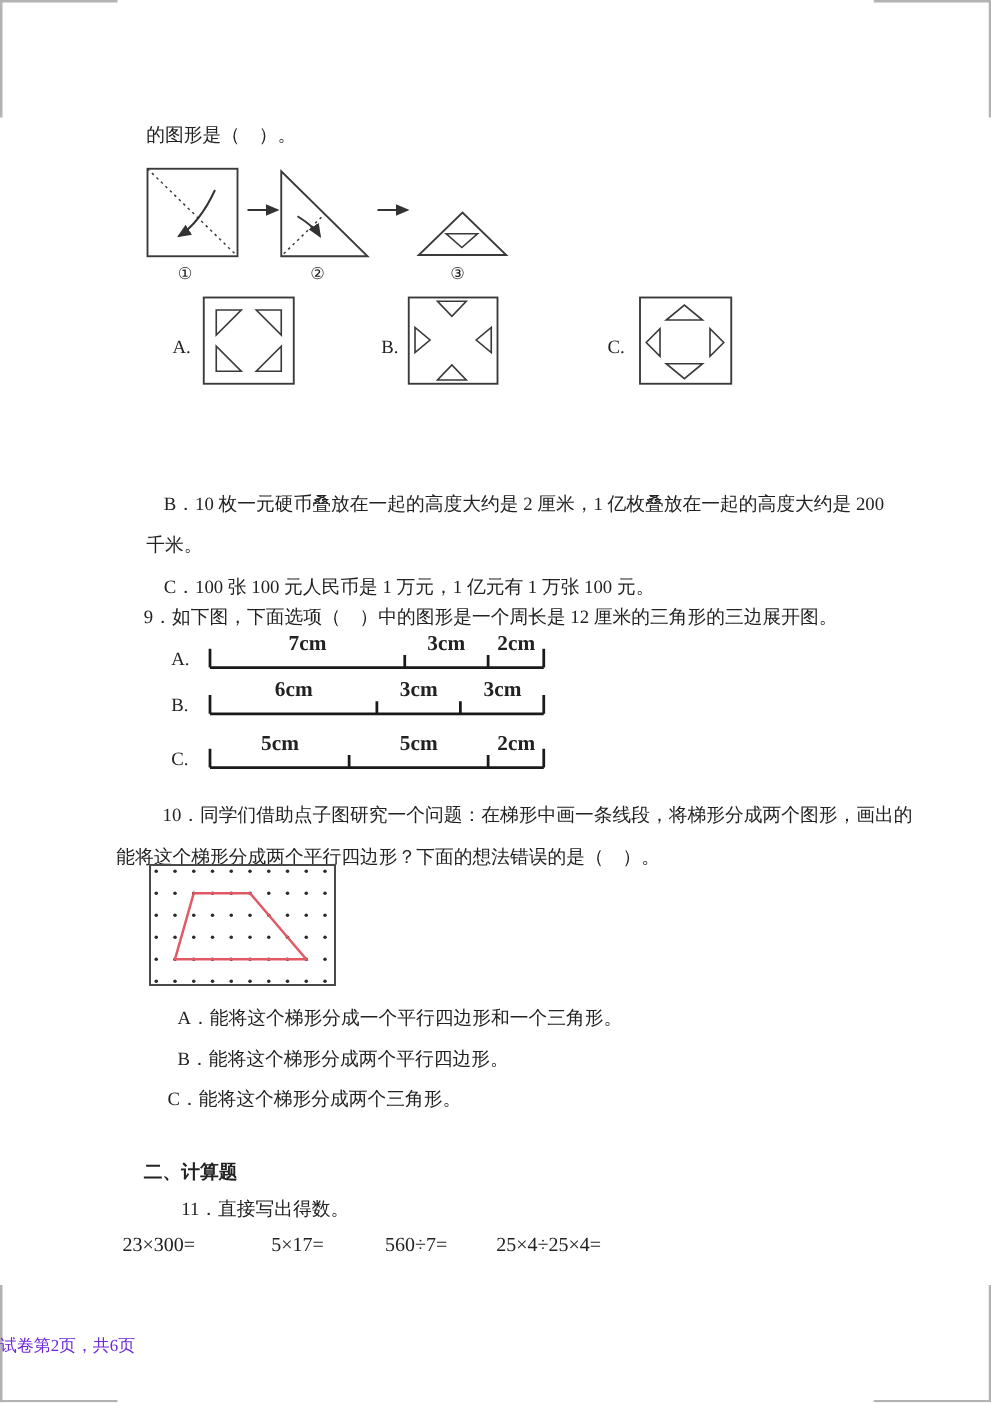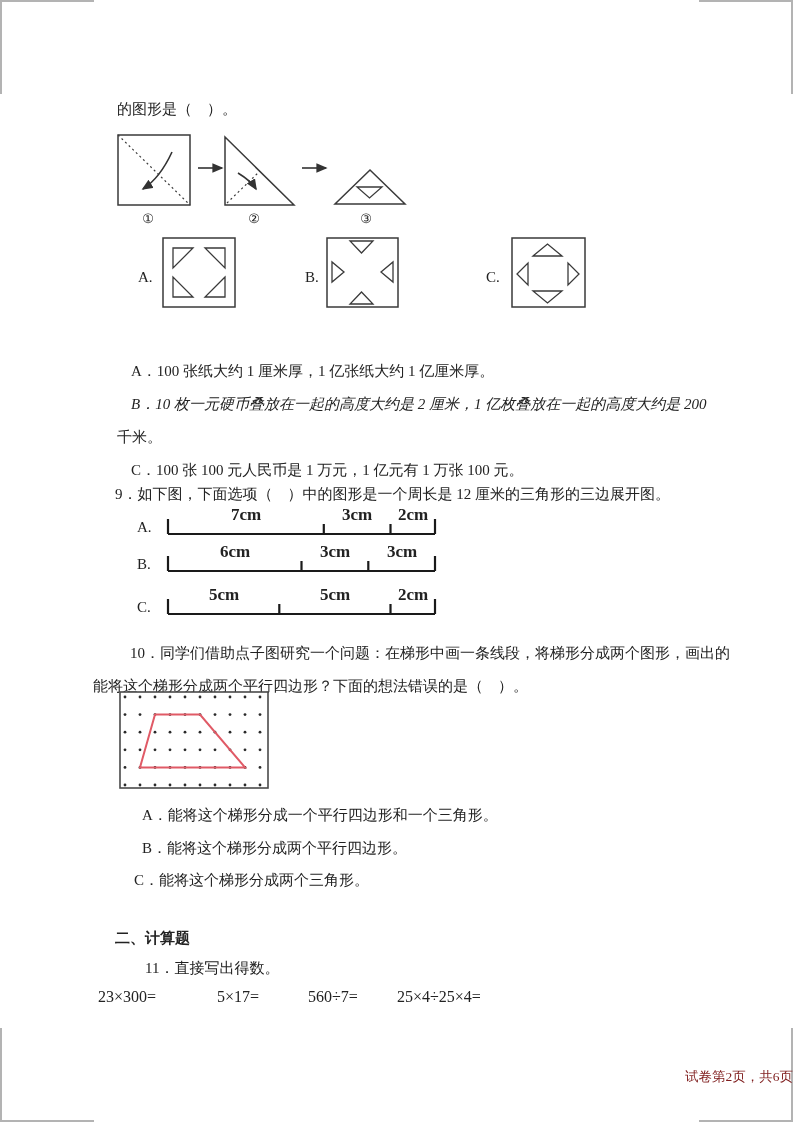--- a/index.html
+++ b/index.html
@@ -3,21 +3,21 @@
 <meta charset="utf-8">
 <style>
   html,body{margin:0;padding:0;background:#ffffff;}
   .page{
     position:relative;width:793px;height:1122px;background:#ffffff;overflow:hidden;
     font-family:"Liberation Serif","DejaVu Serif",serif;color:#222;
   }
   .t{position:absolute;font-size:15px;white-space:nowrap;line-height:18px;}
   .bold{font-weight:bold;}
   .calc{font-size:16px;}
-  .footer{position:absolute;left:0;right:0;top:1068px;text-align:right;font-size:13.5px;color:#7f1d1d;}
+  .footer{position:absolute;left:0;right:0;top:1068px;text-align:left;font-size:13.5px;color:#6d28d9;}
   .corner{position:absolute;width:92px;height:92px;}
   .corner.tl{left:0;top:0;border-top:2px solid #b3b3b3;border-left:2px solid #b3b3b3;}
   .corner.tr{right:0;top:0;border-top:2px solid #b3b3b3;border-right:2px solid #b3b3b3;}
   .corner.bl{left:0;bottom:0;border-bottom:2px solid #b3b3b3;border-left:2px solid #b3b3b3;}
   .corner.br{right:0;bottom:0;border-bottom:2px solid #b3b3b3;border-right:2px solid #b3b3b3;}
   svg{position:absolute;overflow:visible;}
   svg text{font-family:"Liberation Serif","DejaVu Serif",serif;fill:#222;}
   .seg-label{font-size:17px;font-weight:bold;}
   .ruler-letter{font-size:15px;}
   .fold-label{font-size:13px;}
@@ -83,22 +83,21 @@
     <text x="356" y="50" font-size="15">C.</text>
     <g>
       <rect class="shape" x="382" y="6" width="73" height="69"></rect>
       <polygon class="thin" points="403,24 432,24 417.5,12"></polygon>
       <polygon class="thin" points="398,31 398,53 387,42"></polygon>
       <polygon class="thin" points="438,31 438,53 449,42"></polygon>
       <polygon class="thin" points="403,59 432,59 417.5,71"></polygon>
     </g>
   </svg>
 
-  <div class="t" style="left:131px;top:362px;">A．100 张纸大约 1 厘米厚，1 亿张纸大约 1 亿厘米厚。</div>
-  <div class="t" style="left:131px;top:395px;font-style:italic;">B．10 枚一元硬币叠放在一起的高度大约是 2 厘米，1 亿枚叠放在一起的高度大约是 200</div>
+  <div class="t" style="left:131px;top:395px;">B．10 枚一元硬币叠放在一起的高度大约是 2 厘米，1 亿枚叠放在一起的高度大约是 200</div>
   <div class="t" style="left:117px;top:428px;">千米。</div>
   <div class="t" style="left:131px;top:461px;">C．100 张 100 元人民币是 1 万元，1 亿元有 1 万张 100 元。</div>
 
   <div class="t" style="left:115px;top:485px;">9．如下图，下面选项（　）中的图形是一个周长是 12 厘米的三角形的三边展开图。</div>
 
   <svg style="left:125px;top:500px;" width="330" height="125" viewBox="0 0 330 125">
 
     <g stroke="#1a1a1a" stroke-width="2.2">
       <line x1="43" y1="34" x2="310" y2="34"></line>
       <line x1="43" y1="19" x2="43" y2="34"></line>

